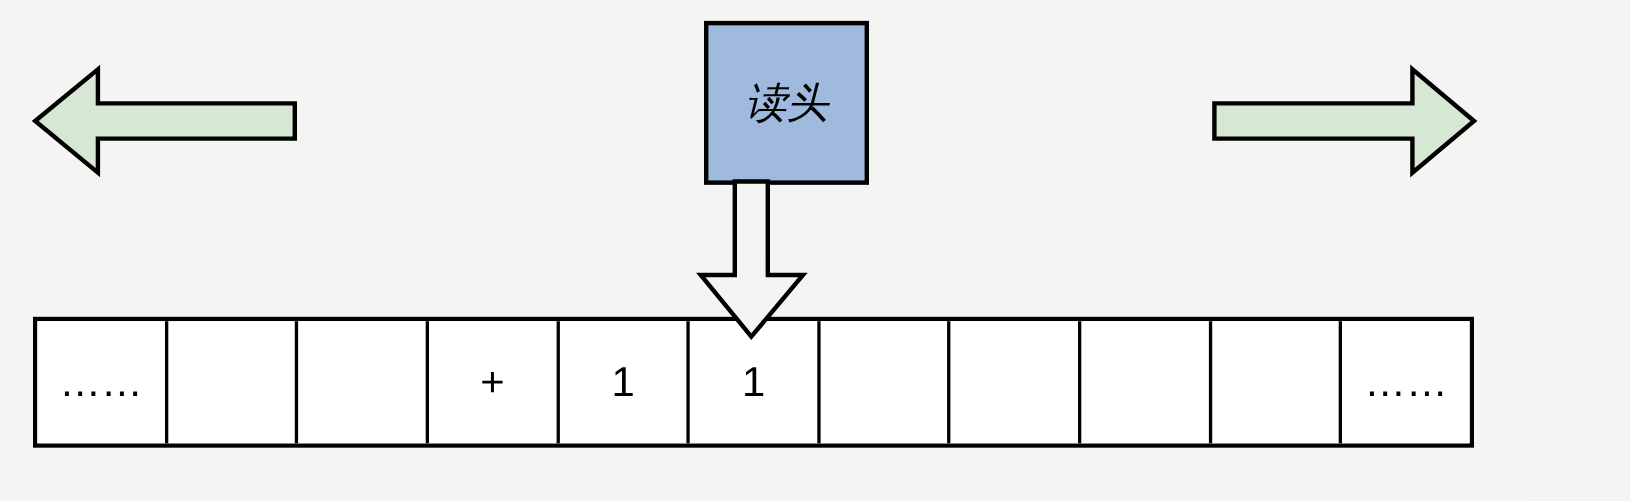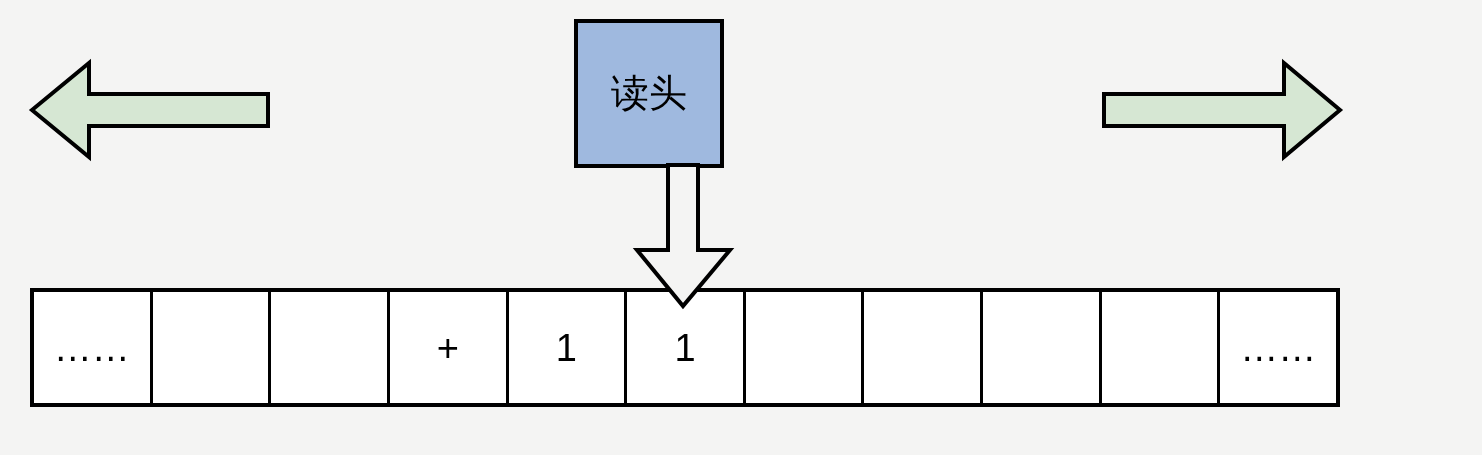--- a/index.html
+++ b/index.html
@@ -37,32 +37,33 @@
     line-height: 1;
     overflow: hidden;
     white-space: nowrap;
   }
   .cell + .cell {
     border-left: 3px solid var(--line, #000);
   }
   
   .read-head {
     position: absolute;
-    left: 574px;
+    left: 640px;
     top: 19px;
     width: 150px;
     height: 149px;
     box-sizing: border-box;
     background: var(--head, #9fb9df);
     border: 4px solid var(--line, #000);
     display: flex;
     align-items: center;
     justify-content: center;
     font-size: 38px;
     color: var(--line, #000);
+    font-style: italic;
   }
   
   .overlay {
     position: absolute;
     left: 0;
     top: 0;
     width: 1482px;
     height: 455px;
     pointer-events: none;
   }

